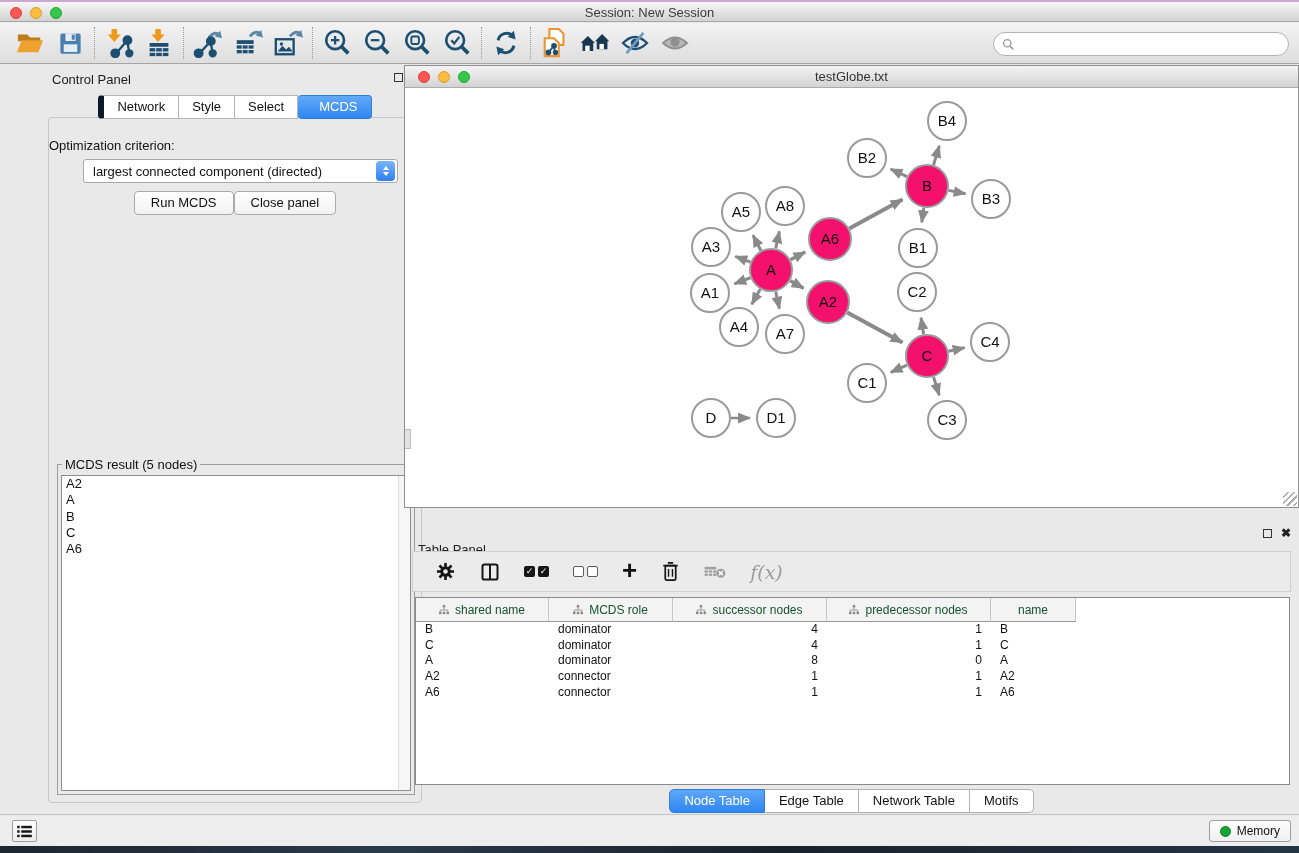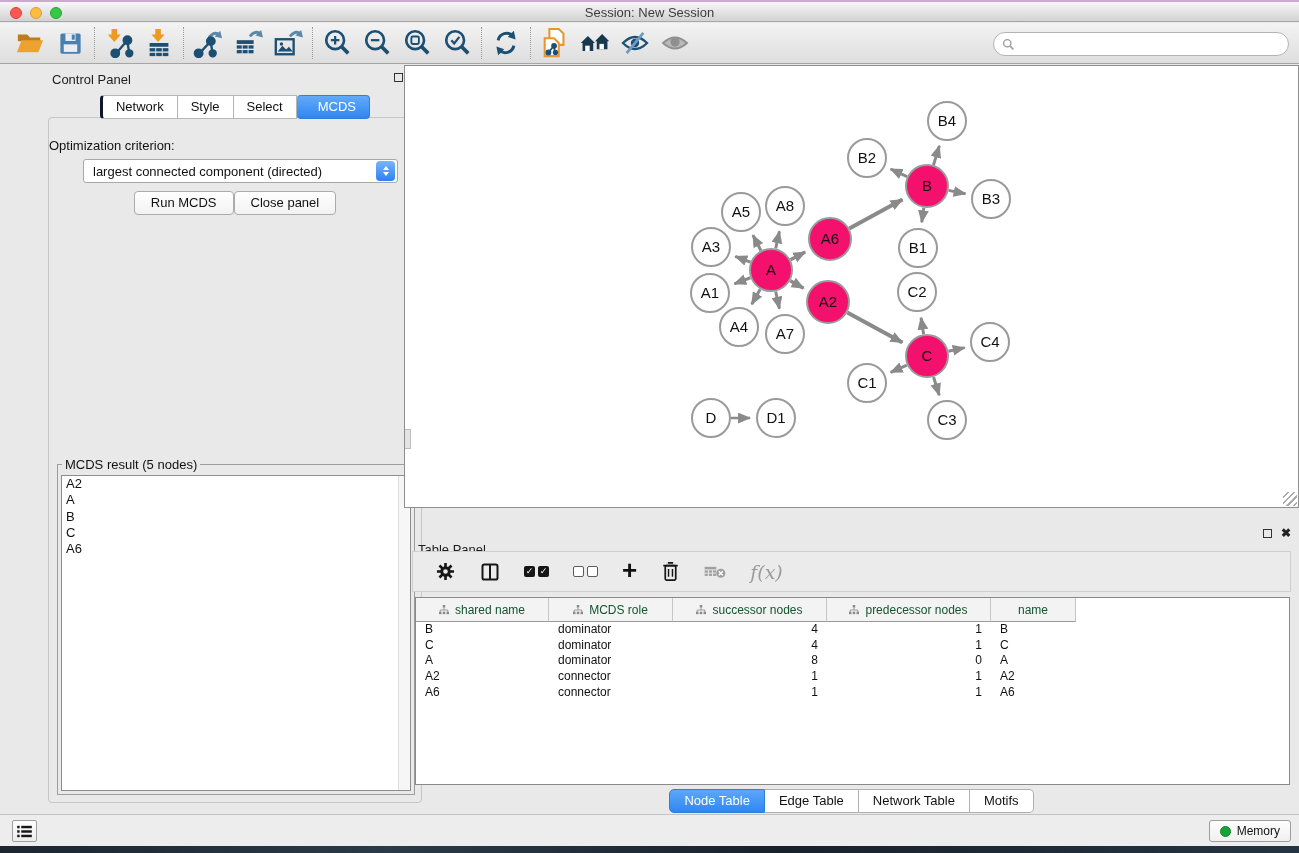--- a/index.html
+++ b/index.html
@@ -36,21 +36,21 @@
   .control-panel { position:absolute; left:0; top:64px; width:390px; height:750px;margin-left:40px; }
   .panel-head { position:relative; height:28px; }
   .panel-head .ph-title { position:absolute; left:12px; top:8px; font-size:13px; color:#1d1d1d; }
   .ph-btns { position:absolute; right:8px; top:8px; display:flex; gap:9px; align-items:center; }
   .float-box { width:9px; height:9px; border:1.5px solid #333; display:inline-block; }
   .x-glyph { font-size:12px; font-weight:bold; color:#222; line-height:10px; }
 
   .cp-tabs { position:absolute; left:0; top:31px; width:390px; display:flex; justify-content:center; z-index:2; }
   .cp-tab { font-size:13px; color:#111; background:#fff; border:1px solid #b5b5b5; border-left:none;
             padding:3px 13px 4px; cursor:pointer; }
-  .cp-tab:first-child { border-left:3px solid #0f172a; border-radius:4px 0 0 4px; }
+  .cp-tab:first-child { border-left:6px solid #0f172a; border-radius:4px 0 0 4px; }
   .cp-tab:last-child { border-radius:0 4px 4px 0; }
   .cp-tab.active { background:linear-gradient(#62aaf8,#2f86f2); color:#fff; border-color:#2f7ed8; border-radius:4px;padding-left:21px; }
 
   .cp-body { position:absolute; left:8px; top:53px; width:374px; height:686px;
              border:1px solid #c6c6c6; border-radius:4px; background:#e9e9e9; }
   .opt-label { position:absolute; left:0; width:100%; top:20px; text-align:left; font-size:13px; color:#111; }
   .dropdown { position:absolute; left:34px; top:41px; width:315px; height:24px; background:#fff;
               border:1px solid #a9a9a9; border-radius:3px; display:flex; align-items:center; cursor:pointer; }
   .dropdown .dd-text { flex:1; font-size:13px; color:#111; padding-left:9px; white-space:nowrap; overflow:hidden; }
   .dd-stepper { width:19px; height:20px; margin-right:2px; border-radius:4px;
@@ -338,20 +338,28 @@
             <div class="result-item">B</div>
             <div class="result-item">C</div>
             <div class="result-item">A6</div>
             <div class="result-scroll"></div>
         </div>
       </fieldset>
     </div>
   </div>
 
   <div class="net-window">
+    <div class="net-titlebar">
+      <div class="lights">
+        <span class="light red"></span>
+        <span class="light yellow"></span>
+        <span class="light green"></span>
+      </div>
+      <div class="title">testGlobe.txt</div>
+    </div>
     <div class="net-canvas">
       <svg id="graph-svg" width="893" height="419">
           <defs>
             <marker id="arrow" viewBox="0 0 12 10" refX="11" refY="5" markerWidth="13" markerHeight="11" orient="auto" markerUnits="userSpaceOnUse">
               <path d="M0,0 L12,5 L0,10 z" fill="#8a8a8a"></path>
             </marker>
           </defs>
           <line x1="345.4146596993366" y1="189.76168568713538" x2="329.32812944623856" y2="195.82709873338544" stroke="#8a8a8a" stroke-width="3" marker-end="url(#arrow)"></line>
           <line x1="345.4575854193549" y1="174.12540774408606" x2="330.2773990498533" y2="168.30633630244375" stroke="#8a8a8a" stroke-width="3" marker-end="url(#arrow)"></line>
           <line x1="355.230235352432" y1="201.1836432784806" x2="346.7279036743986" y2="216.3284215799775" stroke="#8a8a8a" stroke-width="3" marker-end="url(#arrow)"></line>

